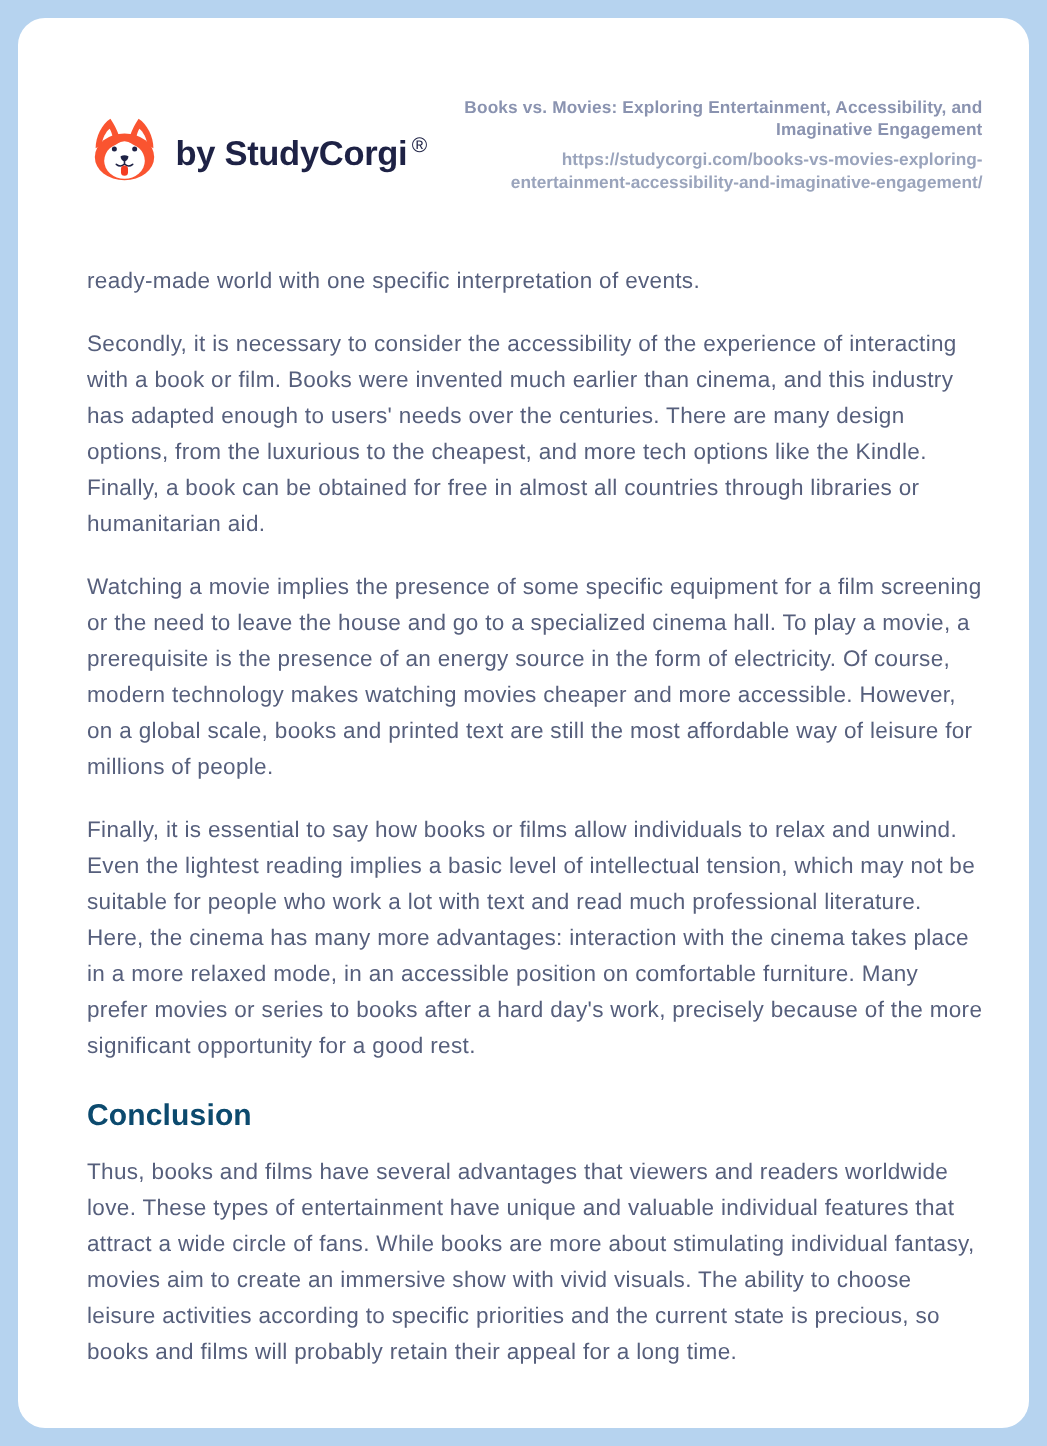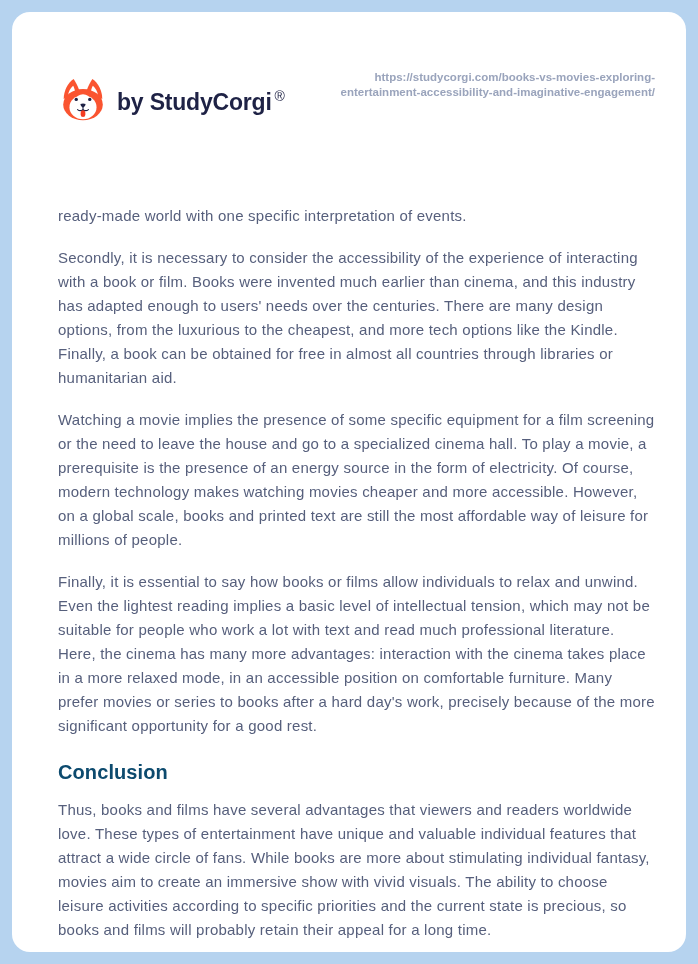--- a/index.html
+++ b/index.html
@@ -59,21 +59,21 @@
     letter-spacing: 0.1px;
   }
   .doc-url {
     font-size: 11.5px;
     font-weight: 700;
     color: #9aa4bc;
     line-height: 1.3;
     margin-top: 5px;
     overflow-wrap: break-word;
   }
-  .article { margin-top: 76px; }
+  .article { margin-top: 46px; }
   .article p {
     font-size: 15px;
     line-height: 24px;
     color: #565f7c;
     letter-spacing: 0.015em;
     margin-bottom: 18px;
   }
   .article p:last-child { margin-bottom: 0; }
   .article h2 {
     font-size: 20px;
@@ -113,20 +113,21 @@
 
             <path d="M48 58 L48 62 M48 62 Q43 67 37.5 62.5 M48 62 Q53 67 58.5 62.5" stroke="#1e2245" stroke-width="2" stroke-linecap="round" fill="none"></path>
 
             <rect x="43.5" y="64" width="9" height="13" rx="4.5" fill="#f43c22"></rect>
           </svg>
         </span>
         <span class="logo-text"><span>by StudyCorgi</span><span class="reg-mark">®</span></span>
       </div>
 
       <div class="doc-meta">
+        <div class="doc-title">Books vs. Movies: Exploring Entertainment, Accessibility, and Imaginative Engagement</div>
         <div class="doc-url">https://studycorgi.com/books-vs-movies-exploring-entertainment-accessibility-and-imaginative-engagement/</div>
       </div>
 
     </div>
 
     <div class="article">
       <p>ready-made world with one specific interpretation of events.</p>
       <p>Secondly, it is necessary to consider the accessibility of the experience of interacting with a book or film. Books were invented much earlier than cinema, and this industry has adapted enough to users' needs over the centuries. There are many design options, from the luxurious to the cheapest, and more tech options like the Kindle. Finally, a book can be obtained for free in almost all countries through libraries or humanitarian aid.</p>
       <p>Watching a movie implies the presence of some specific equipment for a film screening or the need to leave the house and go to a specialized cinema hall. To play a movie, a prerequisite is the presence of an energy source in the form of electricity. Of course, modern technology makes watching movies cheaper and more accessible. However, on a global scale, books and printed text are still the most affordable way of leisure for millions of people.</p>
       <p>Finally, it is essential to say how books or films allow individuals to relax and unwind. Even the lightest reading implies a basic level of intellectual tension, which may not be suitable for people who work a lot with text and read much professional literature. Here, the cinema has many more advantages: interaction with the cinema takes place in a more relaxed mode, in an accessible position on comfortable furniture. Many prefer movies or series to books after a hard day's work, precisely because of the more significant opportunity for a good rest.</p>

